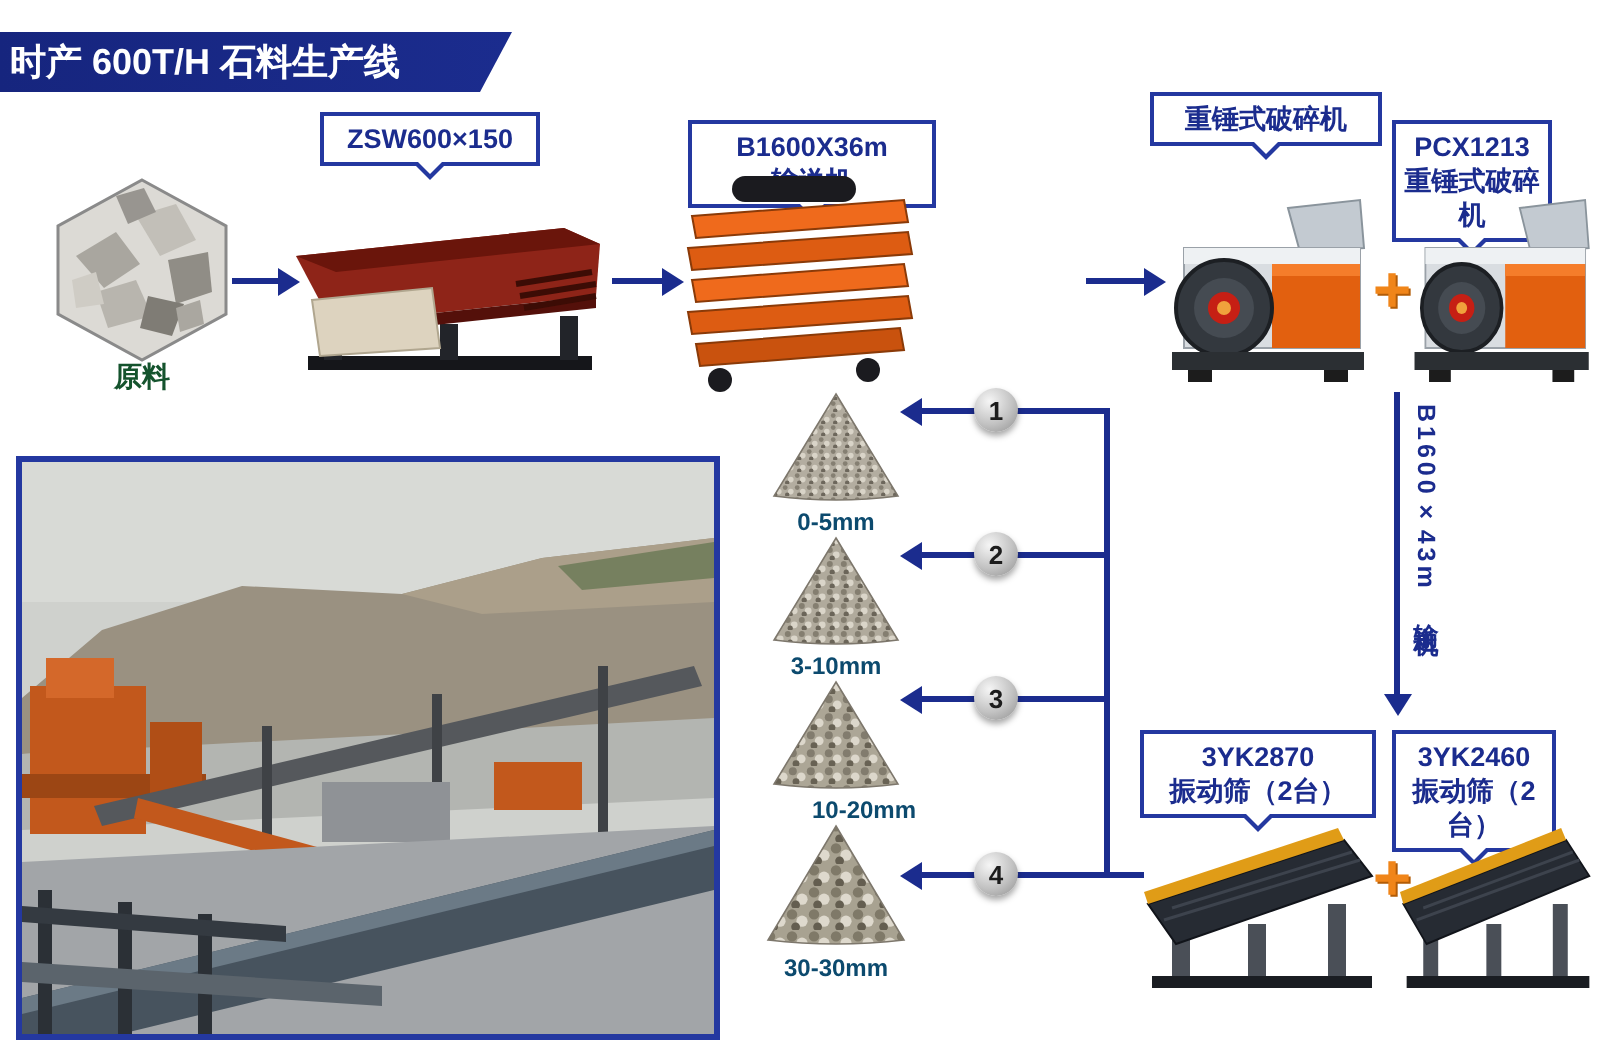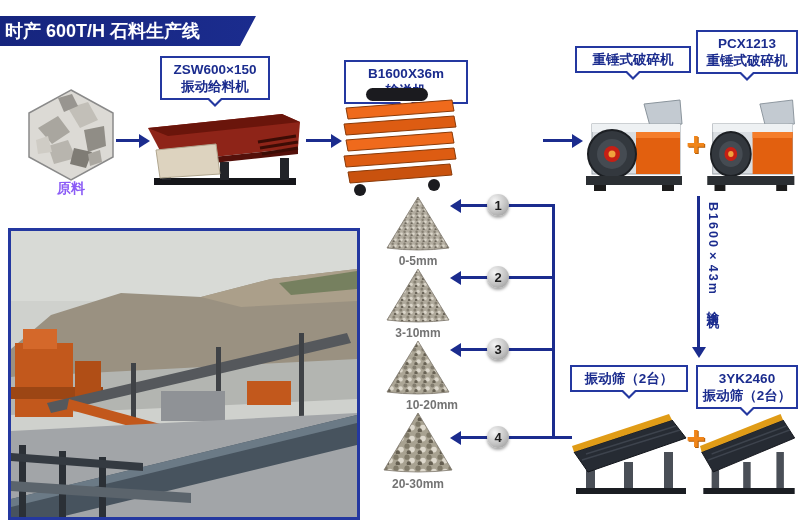--- a/index.html
+++ b/index.html
@@ -39,22 +39,22 @@
   .num-circle { position:absolute; width:22px; height:22px; border-radius:50%;
     background:radial-gradient(circle at 35% 30%, #f5f5f5, #c2c2c2 55%, #8f8f8f);
     color:#1c1c1c; font-weight:bold; font-size:13px;
     display:flex; align-items:center; justify-content:center;
     box-shadow:0 2px 3px rgba(0,0,0,.35); }
 
   .plus { position:absolute; width:32px; text-align:center; color:#f08519;
     font-size:33px; font-weight:bold; line-height:30px;
     text-shadow:1px 1px 0 #b35c06; z-index:6; }
 
-  .size-label { position:absolute; font-weight:bold; font-size:12px; color:#737373; text-align:center; }
-  .raw-label { position:absolute; font-weight:bold; font-size:14px; color:#8b5cf6; text-align:center; }
+  .size-label { position:absolute; font-weight:bold; font-size:12px; color:#0c4a6e; text-align:center; }
+  .raw-label { position:absolute; font-weight:bold; font-size:14px; color:#14532d; text-align:center; }
 
   .photo-frame { position:absolute; border:3px solid #2438a0; background:#cfd1cd; }
 </style>
 </head>
 <body>
 
 <div class="stage">
 
   <div class="banner">时产 600T/H 石料生产线</div>
 
@@ -74,21 +74,20 @@
     </svg>
   </div>
   <div class="raw-label" style="left:26px;top:180px;width:90px;">原料</div>
 
   <div class="arrow-h right" style="left:116px;top:139px;width:24px;"></div>
   <div class="arrow-h right" style="left:306px;top:139px;width:26px;"></div>
   <div class="arrow-h right" style="left:543px;top:139px;width:30px;"></div>
 
   <div class="label-box" style="left:160px;top:56px;width:110px;">
     <div>ZSW600×150</div>
-    <div>振动给料机</div>
     <span class="ptr"></span>
   </div>
 
   <div class="abs" style="left:146px;top:102px;width:158px;height:90px;">
     <svg width="158" height="90" viewBox="0 0 158 90">
       <rect x="8" y="76" width="142" height="7" fill="#15161a"></rect>
       <rect x="16" y="58" width="9" height="20" fill="#222429"></rect>
       <rect x="74" y="60" width="9" height="18" fill="#222429"></rect>
       <rect x="134" y="56" width="9" height="22" fill="#222429"></rect>
       <polygon points="2,26 136,12 154,20 152,46 20,60" fill="#8e2418"></polygon>
@@ -120,21 +119,21 @@
       <circle cx="24" cy="104" r="6" fill="#1b1b1f"></circle>
       <circle cx="98" cy="99" r="6" fill="#1b1b1f"></circle>
     </svg>
   </div>
 
   <div class="label-box" style="left:575px;top:46px;width:116px;">
     <div>重锤式破碎机</div>
     <span class="ptr"></span>
   </div>
 
-  <div class="label-box" style="left:696px;top:30px;width:102px;">
+  <div class="label-box" style="left:696px;top:60px;width:80px;">
     <div>PCX1213</div>
     <div>重锤式破碎机</div>
     <span class="ptr"></span>
   </div>
 
   <div class="abs" style="left:578px;top:98px;width:108px;height:96px;">
     <svg width="108" height="96" viewBox="0 0 108 96">
       <polygon points="66,6 102,2 104,26 72,28" fill="#c3cad1" stroke="#8a949c"></polygon>
       <rect x="14" y="26" width="88" height="50" fill="#d9dde1" stroke="#9aa1a8"></rect>
       <rect x="14" y="26" width="88" height="8" fill="#eef1f3"></rect>
@@ -166,25 +165,26 @@
       <rect x="84" y="87" width="12" height="6" fill="#1c1c1c"></rect>
     </svg>
   </div>
 
   <div class="plus" style="left:680px;top:130px;">+</div>
 
   <div class="line-v down" style="left:697px;top:196px;height:152px;"></div>
   <div class="v-label" style="left:704px;top:202px;height:150px;">B1600×43m 输送机</div>
 
   <div class="label-box" style="left:570px;top:365px;width:118px;">
+    <div>3YK2870</div>
     <div>振动筛（2台）</div>
     <span class="ptr"></span>
   </div>
 
-  <div class="label-box" style="left:696px;top:365px;width:102px;">
+  <div class="label-box" style="left:696px;top:365px;width:82px;">
     <div>3YK2460</div>
     <div>振动筛（2台）</div>
     <span class="ptr"></span>
   </div>
 
   <div class="abs" style="left:572px;top:410px;width:118px;height:88px;">
     <svg width="118" height="88" viewBox="0 0 118 88">
       <rect x="4" y="78" width="110" height="6" fill="#1a1d22"></rect>
       <rect x="14" y="60" width="9" height="18" fill="#4a4f57"></rect>
       <rect x="52" y="52" width="9" height="26" fill="#4a4f57"></rect>
@@ -276,21 +276,21 @@
           <pattern id="gp4" width="11" height="11" patternUnits="userSpaceOnUse">
         <rect width="11" height="11" fill="#a8a291"></rect>
         <circle cx="3" cy="3.2" r="2.6" fill="#7f7968"></circle>
         <circle cx="8" cy="6.6" r="2.8" fill="#ded9cd"></circle>
         <circle cx="4.8" cy="9.4" r="2.2" fill="#645e50"></circle>
       </pattern>
         </defs>
       <path d="M36,3 L70,60 Q36,64 2,60 Z" fill="url(#gp4)" stroke="#7d776c" stroke-width="0.8"></path>
     </svg>
   </div>
-  <div class="size-label" style="left:382px;top:477px;width:72px;">20-30mm</div>
+  <div class="size-label" style="left:382px;top:477px;width:72px;">30-30mm</div>
 
   <div class="photo-frame" style="left:8px;top:228px;width:352px;height:292px;">
     <svg width="346" height="286" viewBox="0 0 346 286">
       <rect width="346" height="286" fill="#cfd1cd"></rect>
       <rect width="346" height="70" fill="#d8dad6"></rect>
       <polygon points="0,118 40,84 110,62 190,66 260,48 346,38 346,132 0,146" fill="#9a9181"></polygon>
       <polygon points="190,66 260,48 346,38 346,70 230,76" fill="#ab9f8a"></polygon>
       <polygon points="268,52 346,40 346,58 280,64" fill="#76805f"></polygon>
       <polygon points="0,146 346,128 346,168 0,184" fill="#b3b5b1"></polygon>
       <rect x="4" y="112" width="58" height="74" fill="#c2581c"></rect>

